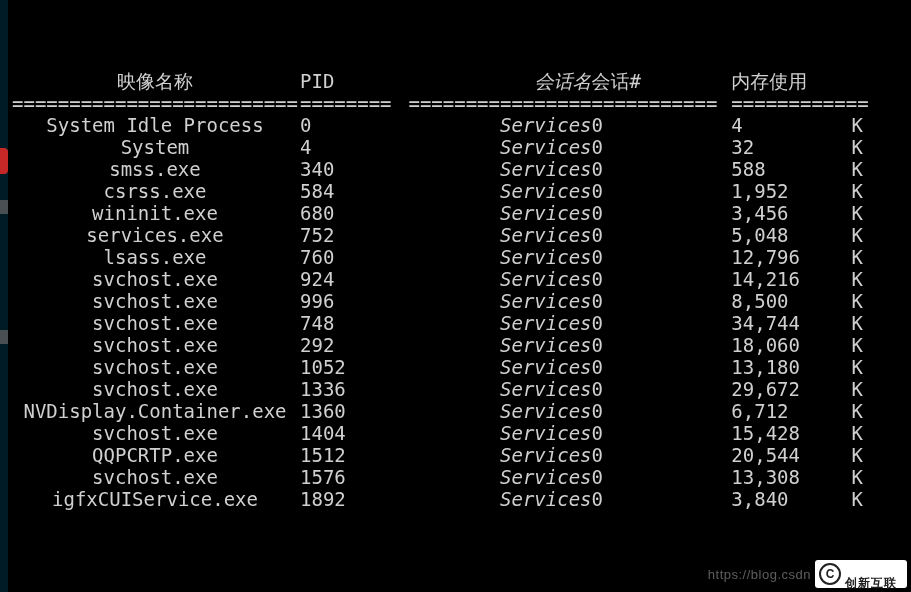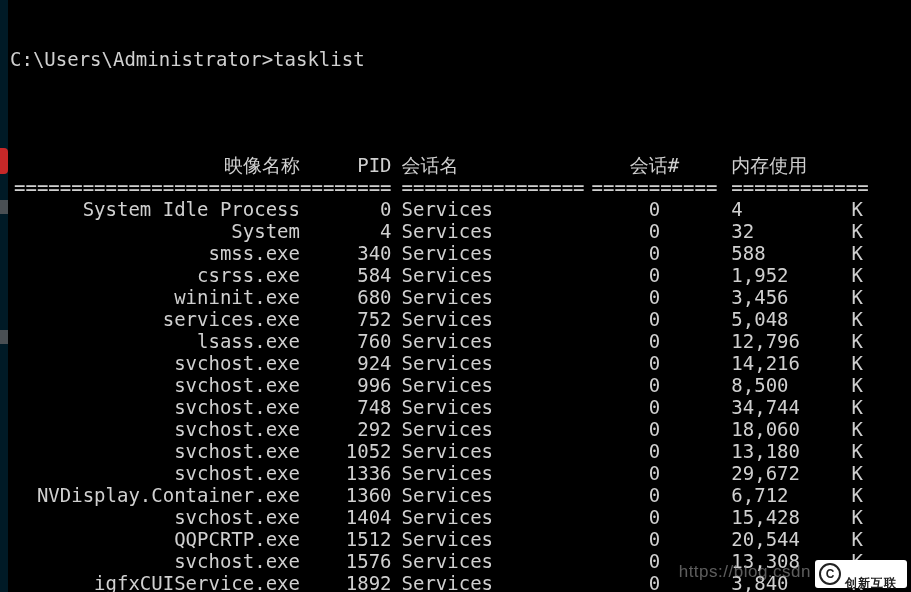--- a/index.html
+++ b/index.html
@@ -38,33 +38,33 @@
     background: #4a4f53;
   }
   .terminal {
     padding: 4px 0 0 10px;
     white-space: pre;
     line-height: 22px;
   }
   .prompt-line { margin-bottom: 18px; }
   table { border-collapse: collapse; }
   td { padding: 0; vertical-align: top; line-height: 22px; }
-  .col-name    { min-width: 290px; text-align: right; }
-  .col-pid     { min-width: 92px;  text-align: right; padding-right: 10px; }
-  .col-session { min-width: 190px; text-align: left; }
-  .col-sessnum { min-width: 120px; text-align: center; padding-right: 14px; }
+  .col-name    { min-width: 290px; text-align: center; }
+  .col-pid     { min-width: 92px;  padding-right: 10px; }
+  .col-session { min-width: 190px; text-align: right; font-style: italic; }
+  .col-sessnum { min-width: 120px; text-align: left; padding-right: 14px; }
   .col-mem     { min-width: 104px; text-align: left; padding-right: 6px; }
   .col-unit    { min-width: 20px;  text-align: left; }
   .separator td { letter-spacing: 0; }
   .watermark-text {
     position: absolute;
     right: 100px;
     bottom: 10px;
     font-family: Arial, sans-serif;
-    font-size: 17px;
+    font-size: 13px;
     color: rgba(170,170,170,0.55);
     letter-spacing: 0.5px;
   }
   .watermark-logo {
     position: absolute;
     right: 4px;
     bottom: 4px;
     width: 92px;
     height: 28px;
     background: #ffffff;
@@ -85,21 +85,20 @@
 </style>
 </head>
 <body>
 
 <div class="left-band"></div>
 <div class="tab-marker-red"></div>
 <div class="tab-marker-gray" style="top:200px"></div>
 <div class="tab-marker-gray" style="top:330px"></div>
 
 <div class="terminal">
-  <div class="prompt-line">C:\Users\Administrator&gt;tasklist</div>
 
   <table>
     <tbody><tr>
       <td class="col-name">映像名称</td>
       <td class="col-pid">PID</td>
       <td class="col-session">会话名</td>
       <td class="col-sessnum">会话#</td>
       <td class="col-mem" colspan="2">内存使用</td>
     </tr>
     <tr class="separator">

